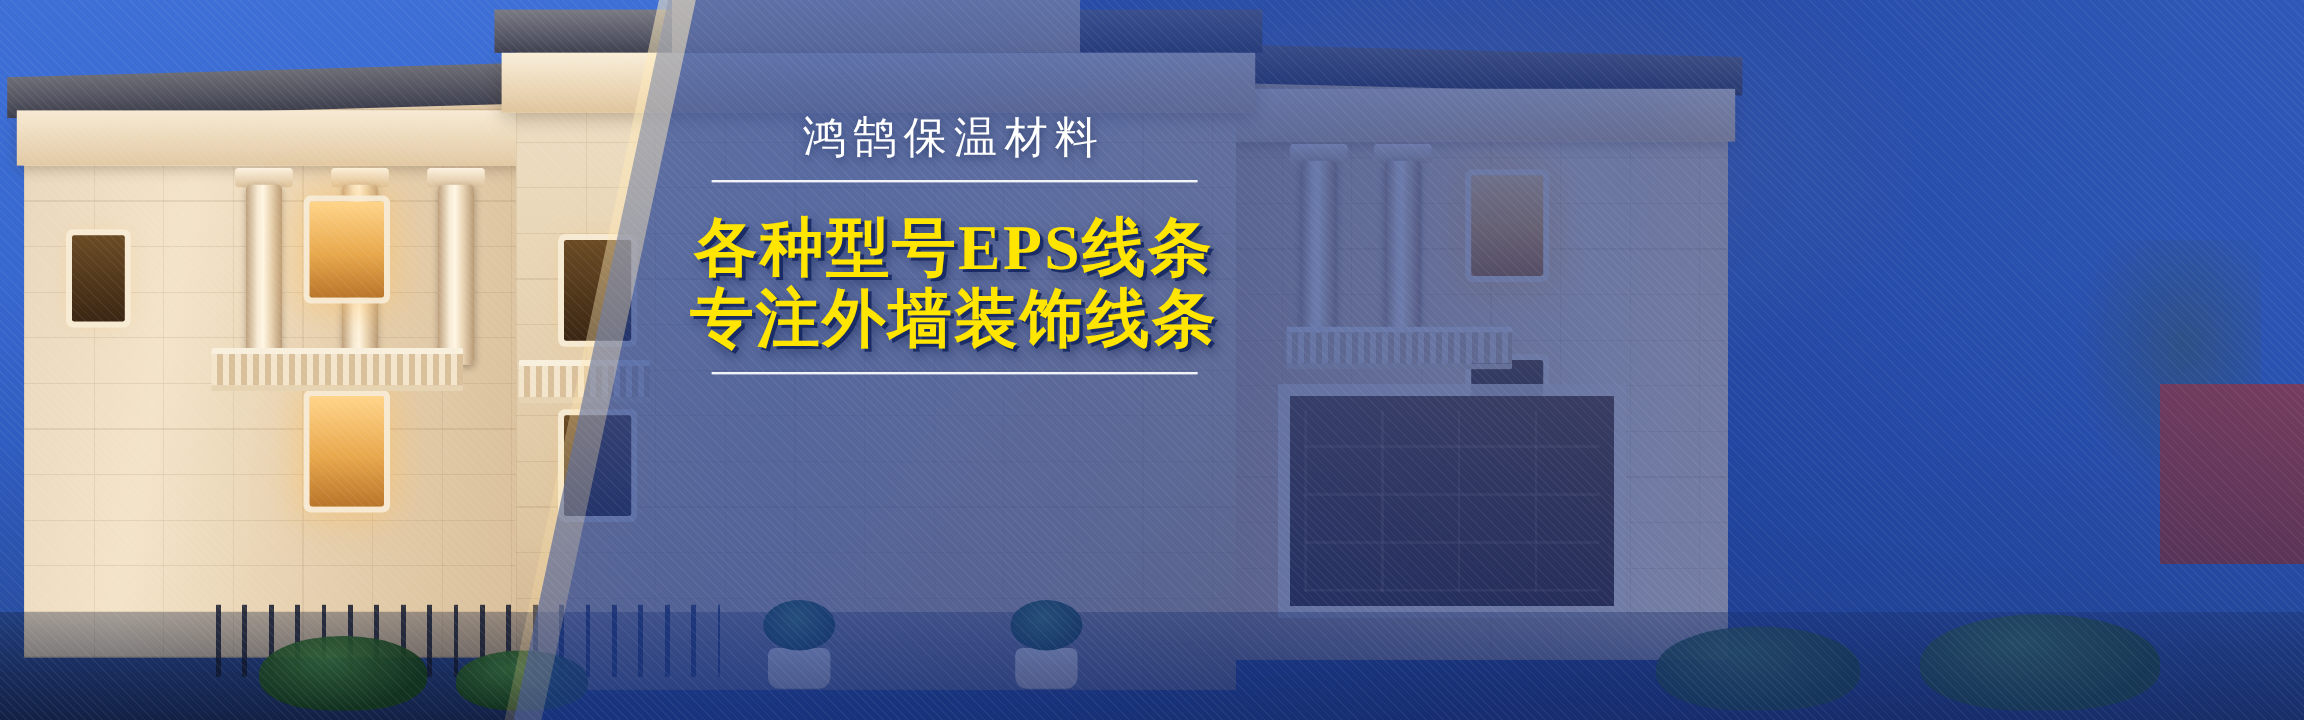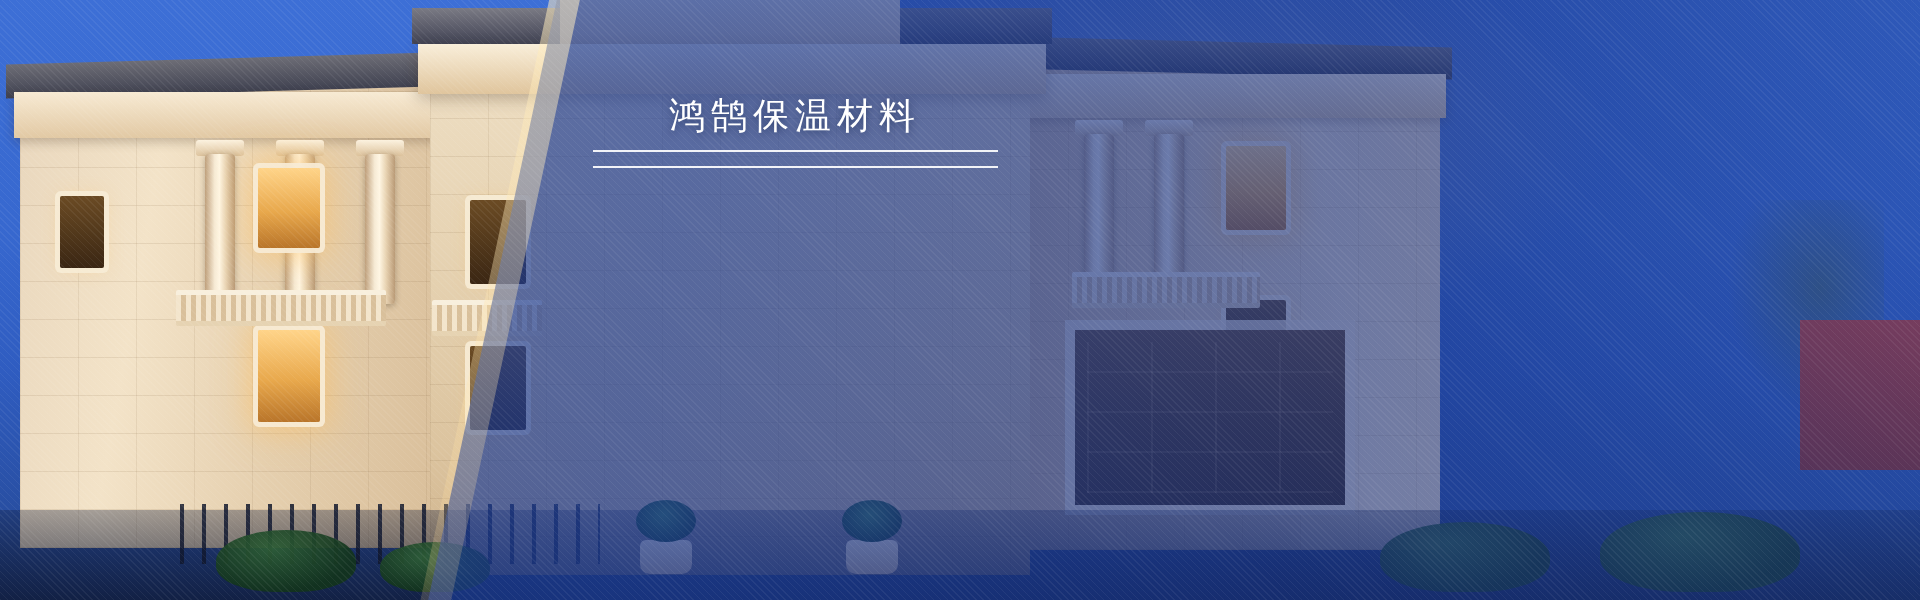--- a/index.html
+++ b/index.html
@@ -5,20 +5,21 @@
 <style>
   html,body{margin:0;padding:0;}
   body{
     width:1920px;height:600px;overflow:hidden;
     font-family:"Liberation Sans","DejaVu Sans",sans-serif;
     background:#2f62c8;
   }
   .banner{
     position:relative;width:1920px;height:600px;overflow:hidden;
     background:#0f172a;
+    font-family:Liberation Serif, serif;
   }
 
   
   .sky{
     position:absolute;inset:0;
     background:
       linear-gradient(180deg,#3d6fd6 0%,#3768cf 38%,#2f5cc0 62%,#24468f 100%);
   }
   .sky-glow{
     position:absolute;left:38%;top:-12%;width:46%;height:70%;
@@ -269,19 +270,23 @@
   <div class="overlay"></div>
   <div class="overlay-edge"></div>
   <div class="texture"></div>
 
   <div class="content">
 
     <div class="brand">鸿鹄保温材料</div>
 
     <div class="rule"></div>
 
+    <div class="headline">
+      <div class="hl-line">各种型号EPS线条</div>
+      <div class="hl-line">专注外墙装饰线条</div>
+    </div>
 
     <div class="rule bottom"></div>
 
     <div class="spacer-bottom"></div>
   </div>
 
 </div>
 
 </body></html>

